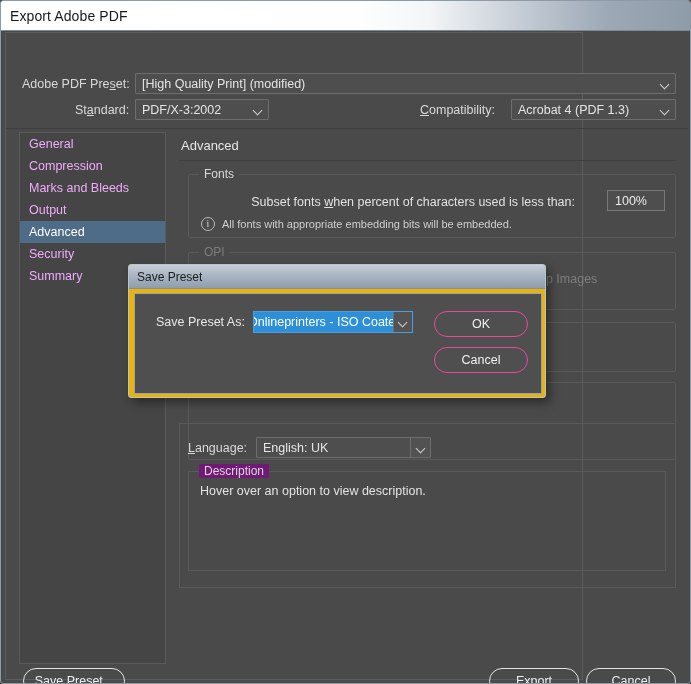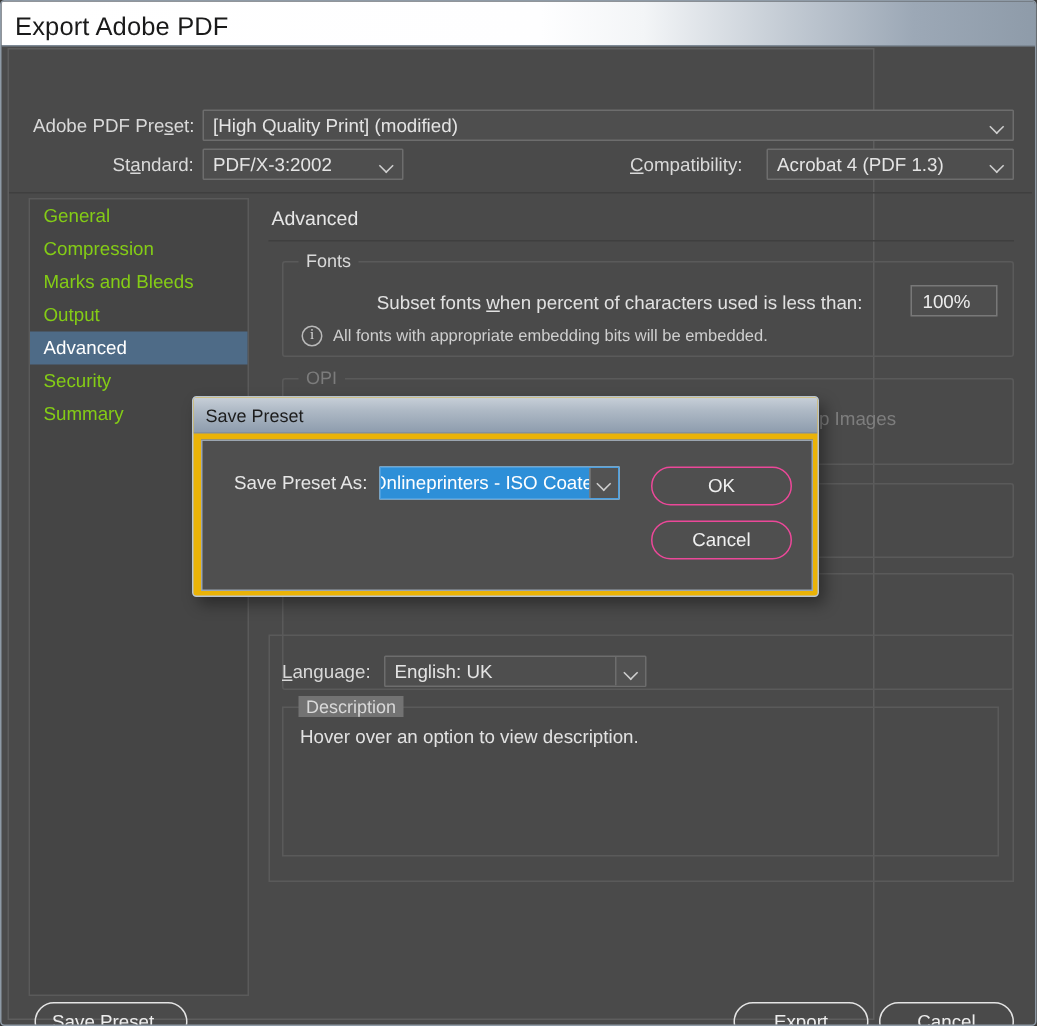--- a/index.html
+++ b/index.html
@@ -23,21 +23,21 @@
   .titlebar {
     position: absolute; left: 0; top: 0;
     width: 691px; height: 30px;
     background: linear-gradient(to right,
         #ffffff 0%, #fefeff 52%, #f3f5f7 62%,
         #c2cad3 76%, #9ca8b6 88%, #8e9ba9 100%);
     border-bottom: 1px solid #7e8a96;
   }
   .titlebar .title {
     position: absolute; left: 9px; top: 7px;
-    font-size: 17px; color: #1a1a1a;
+    font-size: 14px; color: #1a1a1a;
     letter-spacing: .1px;
   }
 
   .body-area {
     position: absolute; left: 4px; top: 31px;
     width: 578px; height: 648px;
     background: #4a4a4a;
     border: 1px solid #5d5d5d;
   }
 
@@ -98,21 +98,21 @@
   .sidebar {
     position: absolute; left: 13px; top: 99px;
     width: 147px; height: 532px;
     background: #454545;
     border: 1px solid #5a5a5a;
   }
   .side-item {
     height: 22px;
     display: flex; align-items: center;
     padding-left: 9px;
-    font-size: 12.5px; color: #84cc16;
+    font-size: 12.5px; color: #f0abfc;
   }
   .side-item.active { background: #4e6b87; color: #ffffff; }
 
   
   .main {
     position: absolute; left: 173px; top: 99px;
     width: 497px; height: 532px;
   }
   .main-title {
     position: absolute; left: 2px; top: 6px;
@@ -183,21 +183,21 @@
   #language-label { left: 182px; top: 408px; }
   #language-combo { left: 250px; top: 404px; width: 175px; gap: 42px; }
 
   #desc-group {
     position: absolute; left: 182px; top: 438px;
     width: 478px; height: 100px;
     border: 1px solid #5a5a5a;
   }
   #desc-group .legend {
     position: absolute; top: -8px; left: 10px; padding: 0 5px;
-    background: #737373; font-size: 12px; color: #d9d9d9;
+    background: #701a75; font-size: 12px; color: #d9d9d9;
   }
   #desc-text {
     position: absolute; left: 11px; top: 12px;
     font-size: 12.5px; color: #e2e2e2;
   }
 
   #outer-desc-box {
     position: absolute; left: 173px; top: 390px;
     width: 497px; height: 165px;
     border: 1px solid #5a5a5a;

